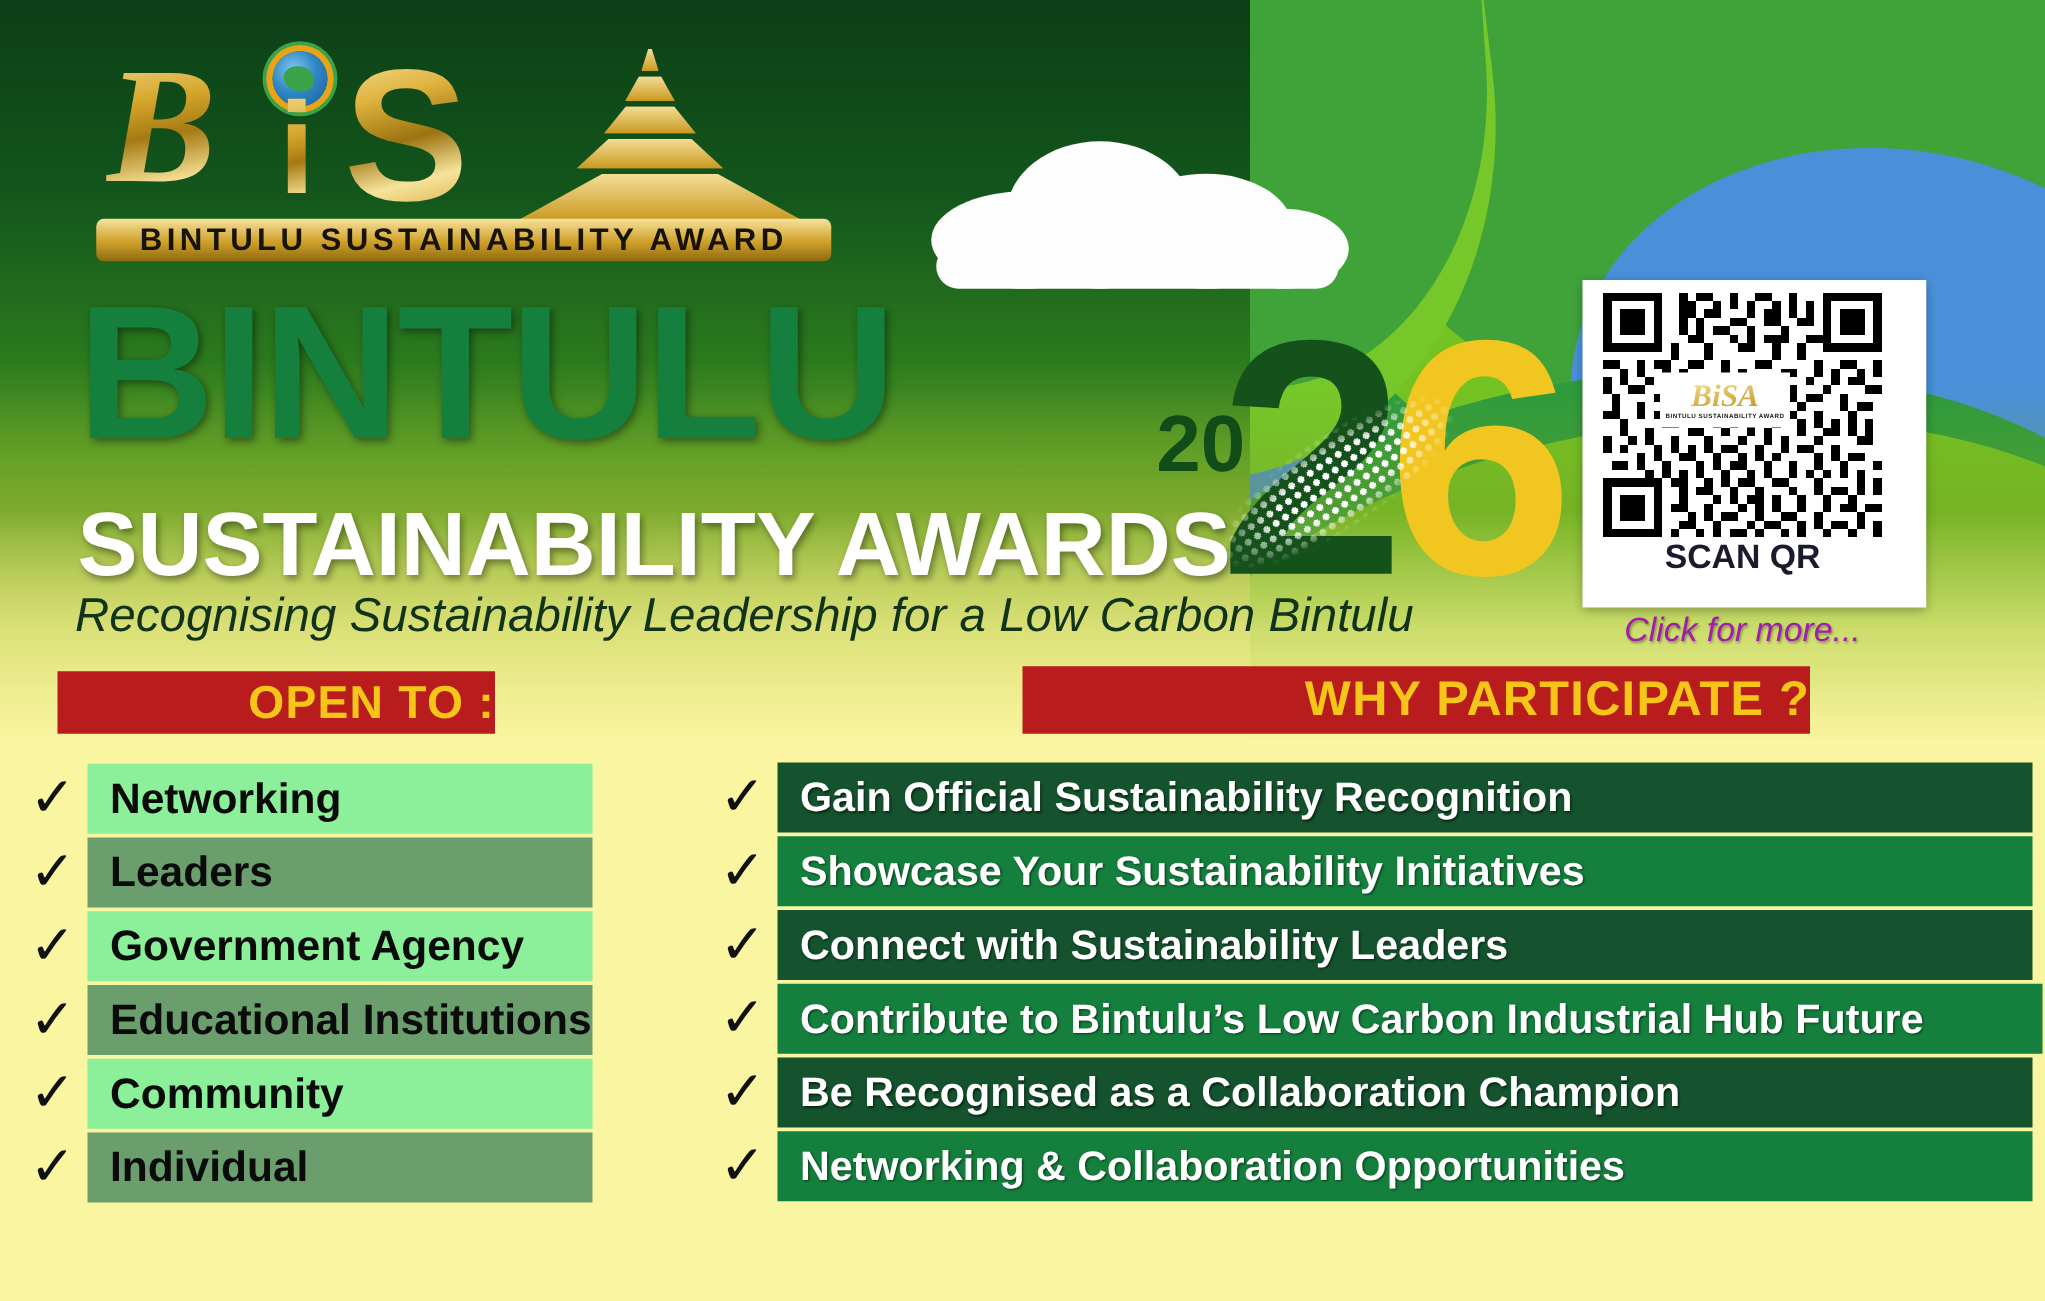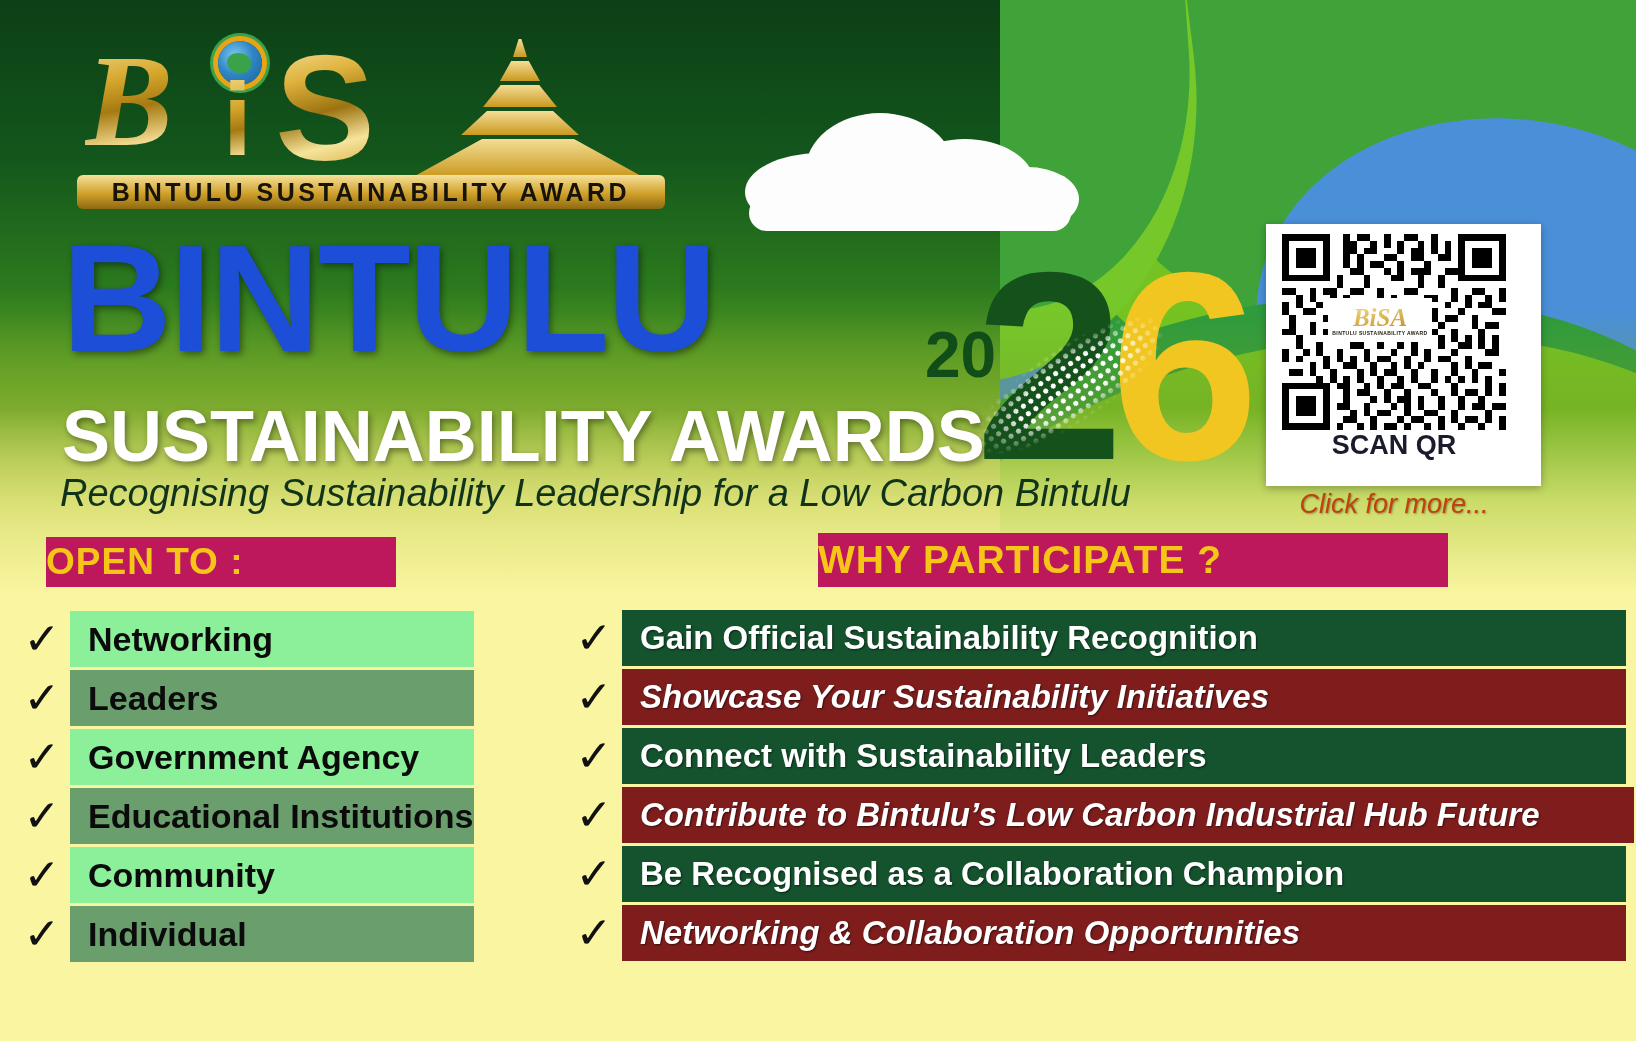--- a/index.html
+++ b/index.html
@@ -84,21 +84,21 @@
   }
   .logo-plate span{
     font-size:25px;font-weight:bold;letter-spacing:3.5px;color:#17130a;
     font-family:"Liberation Sans",sans-serif;
   }
 
   
   .big-title{
     position:absolute;left:62px;top:222px;
     font-size:152px;font-weight:bold;letter-spacing:-2px;line-height:1;
-    color:#1d4ed8;font-family:"Liberation Sans",sans-serif;
+    color:#15803d;font-family:"Liberation Sans",sans-serif;
     text-shadow:2px 3px 7px rgba(0,0,0,.45);
   }
   .sub-title{
     position:absolute;left:62px;top:400px;
     font-size:72px;font-weight:bold;letter-spacing:0px;line-height:1;
     color:#ffffff;font-family:"Liberation Sans",sans-serif;
     text-shadow:2px 3px 6px rgba(0,0,0,.4);
   }
   .tagline{
     position:absolute;left:60px;top:474px;
@@ -134,27 +134,27 @@
     font-size:25px;font-weight:bold;font-style:italic;font-family:"Liberation Serif",serif;
     background:linear-gradient(170deg,#f3dd93,#c08f18);-webkit-background-clip:text;background-clip:text;color:transparent;
   }
   .qr-logo .qt{font-size:5px;font-weight:bold;letter-spacing:.4px;color:#1a1406;margin-top:1px;}
   .qr-label{
     position:absolute;left:0;top:206px;width:256px;text-align:center;
     font-size:27px;font-weight:bold;color:#1b1b2e;font-family:"Liberation Sans",sans-serif;
   }
   .qr-click{
     position:absolute;left:1266px;top:489px;width:256px;text-align:center;
-    font-size:27px;font-style:italic;color:#c2410c;font-family:"Liberation Sans",sans-serif;
+    font-size:27px;font-style:italic;color:#a21caf;font-family:"Liberation Sans",sans-serif;
     text-shadow:1px 1px 2px rgba(0,0,0,.35);
   }
 
   
   .banner{
-    position:absolute;background:#be185d;display:flex;align-items:center;justify-content:flex-start;
+    position:absolute;background:#b91c1c;display:flex;align-items:center;justify-content:flex-end;
   }
   .banner span{
     color:#f5c518;font-weight:bold;font-family:"Liberation Sans",sans-serif;letter-spacing:1px;
   }
   .banner-left{left:46px;top:537px;width:350px;height:50px;}
   .banner-left span{font-size:37px;}
   .banner-right{left:770px;top:533px;width:630px;height:54px;margin-left:48px;}
   .banner-right span{font-size:39px;}
 
   
@@ -169,21 +169,21 @@
   .pill{
     flex:1;height:56px;display:flex;align-items:center;padding-left:18px;
     font-weight:bold;font-family:"Liberation Sans",sans-serif;white-space:nowrap;
   }
   .pill-l{font-size:34px;color:#0b0b0b;}
   .pill-r{font-size:33px;color:#ffffff;text-shadow:1px 1px 2px rgba(0,0,0,.55);}
 
   .bg-lgreen{background:#8cf09a;}
   .bg-dgreen{background:#6a9e6d;}
   .bg-navy{background:#14532d;}
-  .bg-purple{background:#7f1d1d;font-style:italic;}
+  .bg-purple{background:#15803d;}
 
   .wide{margin-right:-8px;}
 </style>
 </head>
 <body>
 
 <div class="poster">
 
   <div class="hero">
     <div class="sky"></div>

